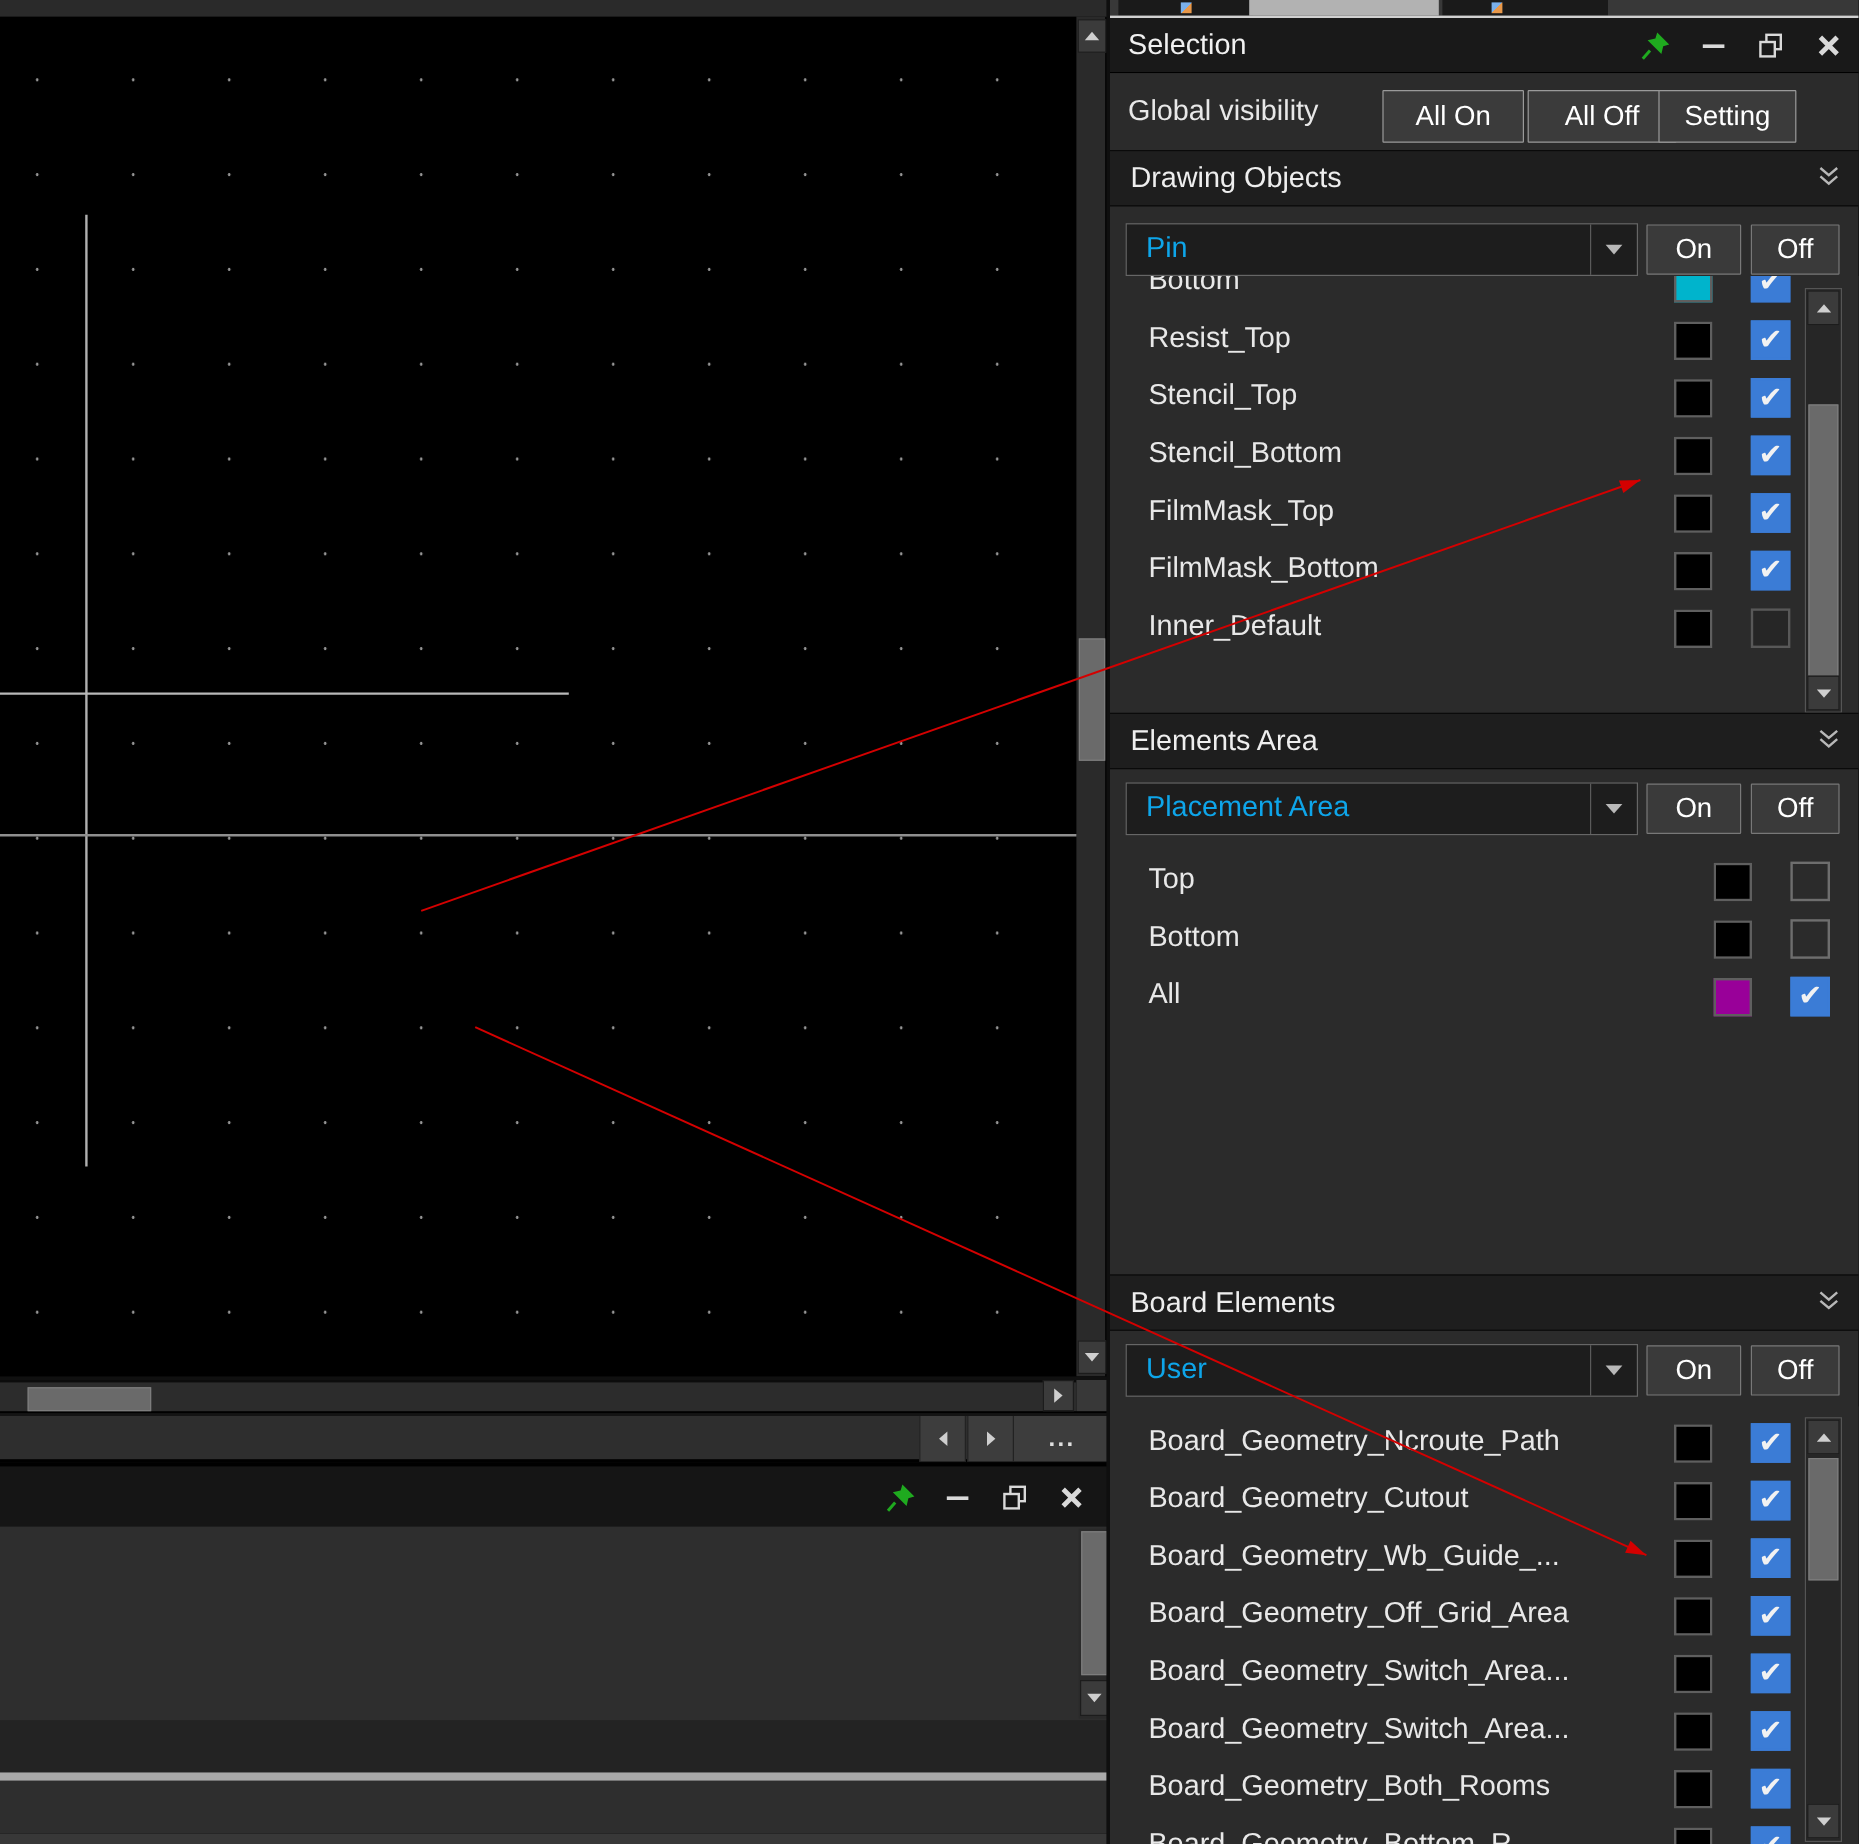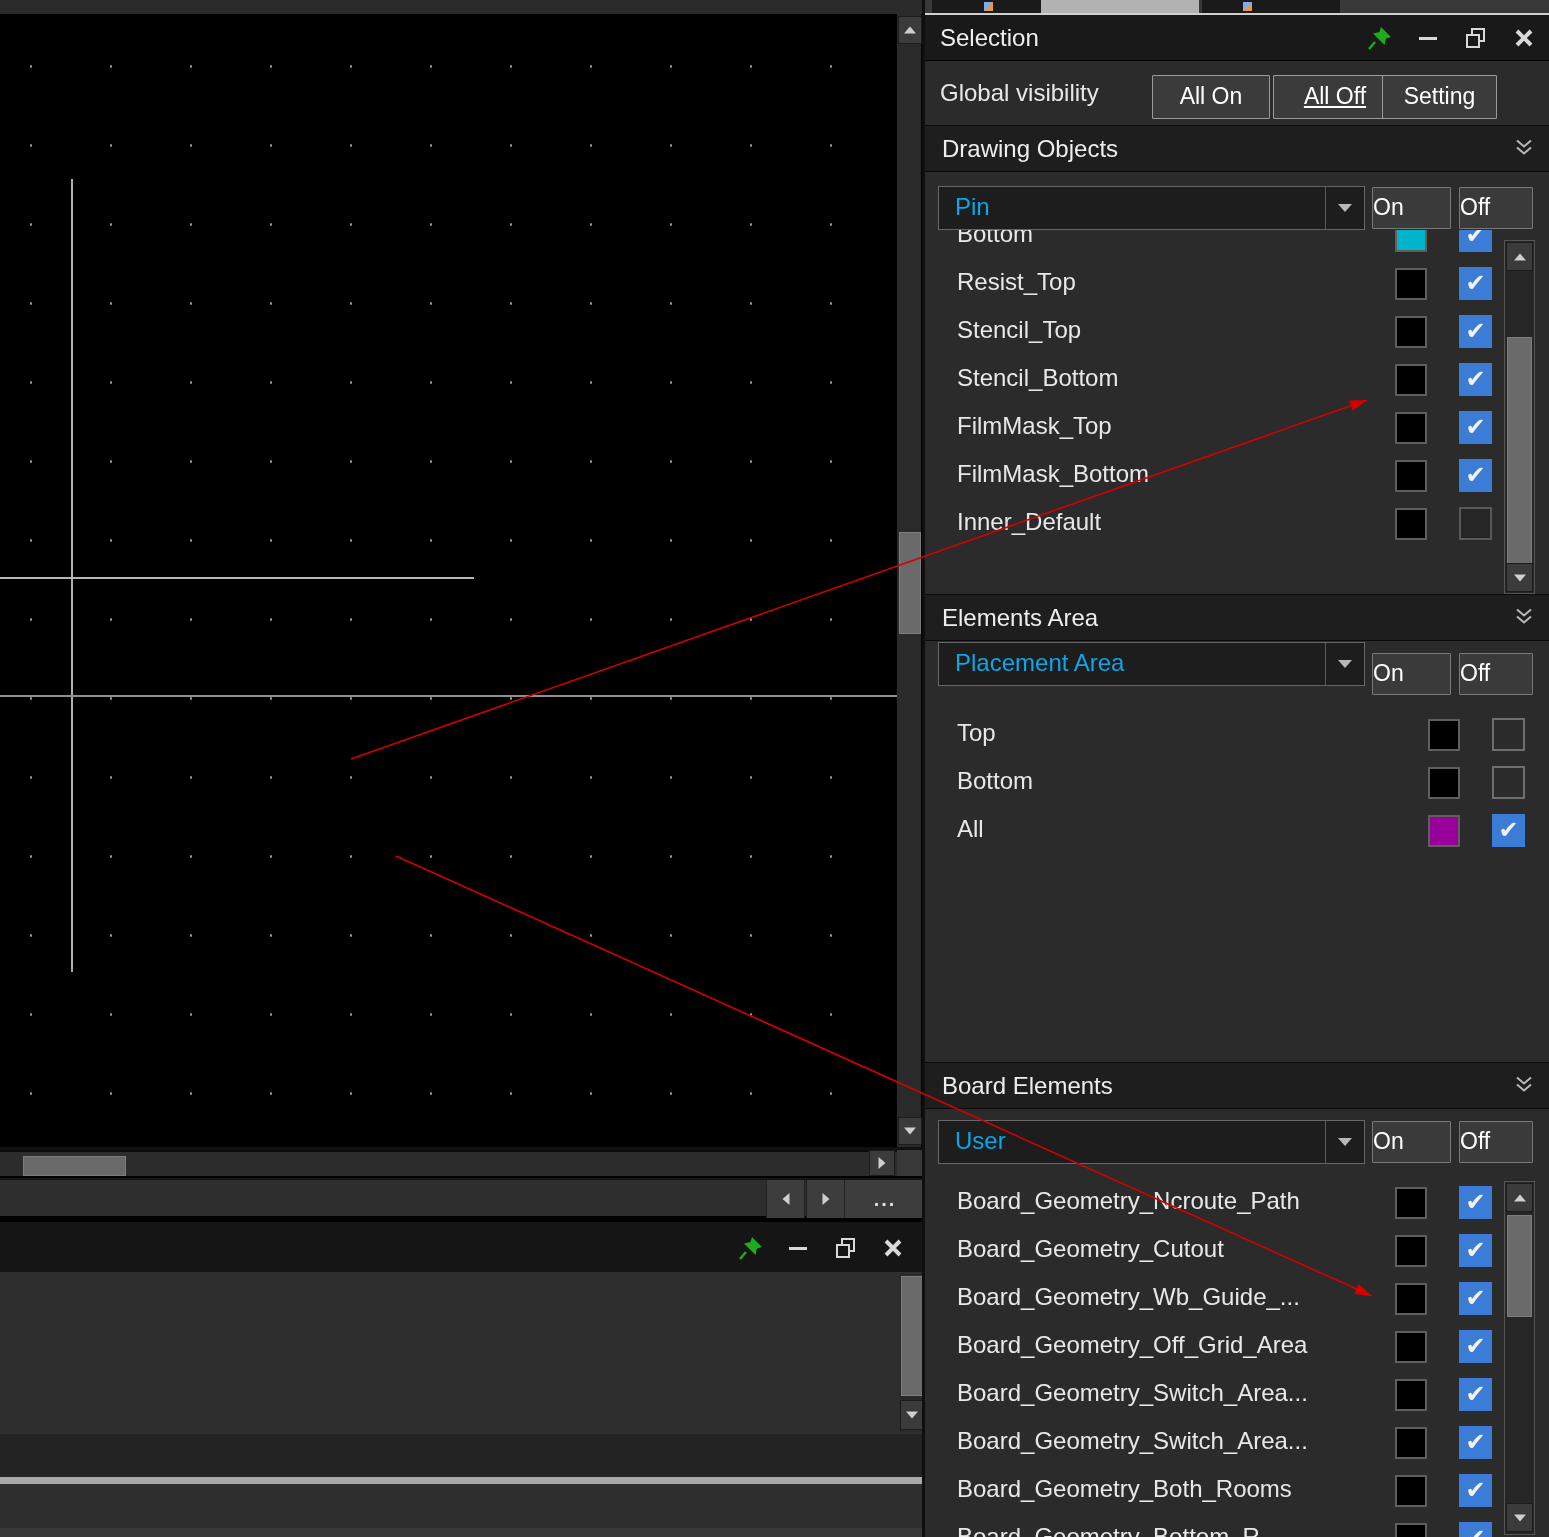--- a/index.html
+++ b/index.html
@@ -67,21 +67,21 @@
   .sec-h{background:#1e1e1e;border-top:1px solid #0a0a0a;border-bottom:1px solid #0a0a0a;}
   .sec-h .t{position:absolute;left:17px;top:0;line-height:45px;font-size:24px;color:#eee;}
   .sec-h .chev{position:absolute;right:14px;top:50%;transform:translateY(-50%);}
 
   .combo{position:absolute;background:#1d1d1d;border:1px solid #666;height:42px;}
   .combo .val{position:absolute;left:16px;top:0;line-height:40px;font-size:24px;color:#0ea5e9;}
   .combo .dd{position:absolute;right:0;top:0;width:38px;height:100%;border-left:1px solid #5a5a5a;}
   .dd-tri{left:50%;top:50%;transform:translate(-50%,-50%);
       border-left:7px solid transparent;border-right:7px solid transparent;border-top:8px solid #b8b8b8;}
   .onoff{position:absolute;background:#3a3a3a;border:1px solid #787878;color:#fff;
-         font-size:23px;line-height:38px;height:40px;border-radius:1px;}
+         font-size:23px;text-align:center;line-height:38px;height:40px;border-radius:1px;}
 
   .list{overflow:hidden;background:#2b2b2b;}
   .row{position:relative;height:48px;}
   .rl{position:absolute;left:32px;top:0;line-height:48px;font-size:24px;color:#e8e8e8;white-space:nowrap;}
   .sw{position:absolute;top:10px;width:28px;height:28px;background:#000;border:2px solid #5f5f5f;}
   .cb{position:absolute;top:9px;width:29px;height:29px;background:#262626;border:2px solid #585858;}
   .cb.checked{background:#3b7cd6;border-color:#3b7cd6;}
   .cb.checked::after{content:"\2714";position:absolute;left:50%;top:50%;transform:translate(-50%,-54%);
       color:#f2f2f2;font-size:24px;font-weight:bold;font-family:"DejaVu Sans",sans-serif;}
   .l1 .sw,.l3 .sw{left:470px;} .l1 .cb,.l3 .cb{left:534px;}
@@ -197,21 +197,21 @@
       <div class="win-icon" style="left:586px;top:10px;">
         <svg width="20" height="20">
             <path d="M3 3 L17 17 M17 3 L3 17" stroke="#d9d9d9" stroke-width="4"></path>
           </svg>
       </div>
     </div>
 
     <div class="abs gv">
       <span class="lbl">Global visibility</span>
       <div class="btn" style="left:227px;top:14px;width:116px;height:42px;line-height:40px;"><span>All On</span></div>
-      <div class="btn" style="left:348px;top:14px;width:122px;height:42px;line-height:40px;text-decoration:underline;"><span>All Off</span></div>
+      <div class="btn" style="left:348px;top:14px;width:122px;height:42px;line-height:40px;"><span>All Off</span></div>
       <div class="btn" style="left:457px;top:14px;width:113px;height:42px;line-height:40px;"><span>Setting</span></div>
     </div>
 
     <div class="abs sec-h" style="left:0;top:125px;width:624px;height:47px;">
       <span class="t">Drawing Objects</span>
       <span class="chev">
         <svg width="22" height="17">
             <path d="M4 2 L11 8 L18 2" stroke="#b8b8b8" stroke-width="2" fill="none"></path>
             <path d="M4 9 L11 15 L18 9" stroke="#b8b8b8" stroke-width="2" fill="none"></path>
           </svg>
@@ -279,21 +279,21 @@
     <div class="abs sec-h" style="left:0;top:594px;width:624px;height:47px;">
       <span class="t">Elements Area</span>
       <span class="chev">
         <svg width="22" height="17">
             <path d="M4 2 L11 8 L18 2" stroke="#b8b8b8" stroke-width="2" fill="none"></path>
             <path d="M4 9 L11 15 L18 9" stroke="#b8b8b8" stroke-width="2" fill="none"></path>
           </svg>
       </span>
     </div>
     <div class="abs" style="left:0;top:641px;width:624px;height:59px;">
-      <div class="combo" style="left:13px;top:1px;width:425px;">
+      <div class="combo" style="left:13px;top:11px;width:425px;">
         <span class="val">Placement Area</span>
         <span class="dd">
             <span class="tri dd-tri" style="position:absolute;"></span>
           </span>
       </div>
       <div class="onoff" style="left:447px;top:12px;width:77px;"><span>On</span></div>
       <div class="onoff" style="left:534px;top:12px;width:72px;"><span>Off</span></div>
     </div>
     <div class="abs list l2" style="left:0;top:700px;width:624px;height:362px;">
       <div style="position:relative;top:9px;">

